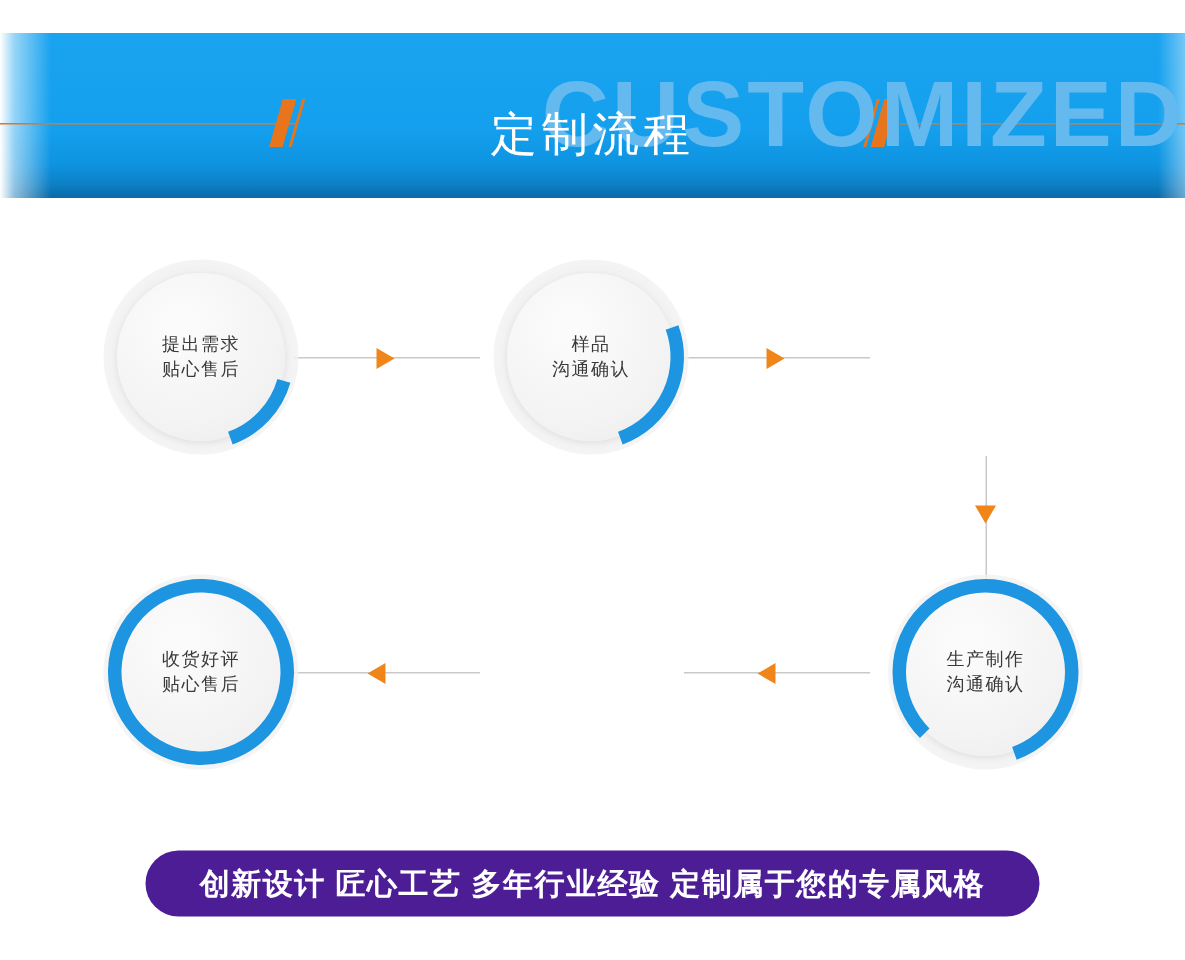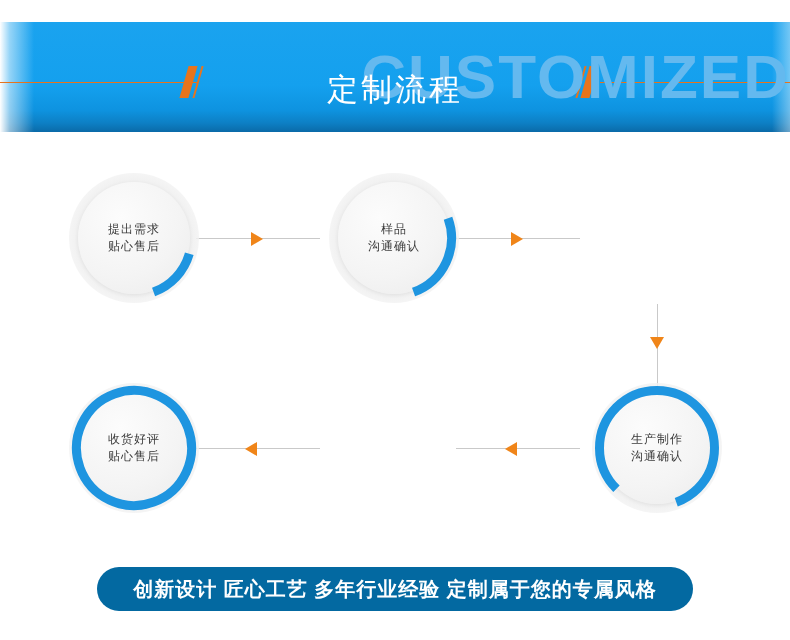--- a/index.html
+++ b/index.html
@@ -182,21 +182,21 @@
   }
 
   
   .pill {
     position: absolute;
     left: 97px;
     top: 567px;
     width: 596px;
     height: 44px;
     border-radius: 22px;
-    background: #0369a1;
+    background: #4c1d95;
     display: flex;
     align-items: center;
     justify-content: center;
     color: #ffffff;
     font-size: 20px;
     font-weight: bold;
     letter-spacing: 1px;
     white-space: nowrap;
   }
 </style>

